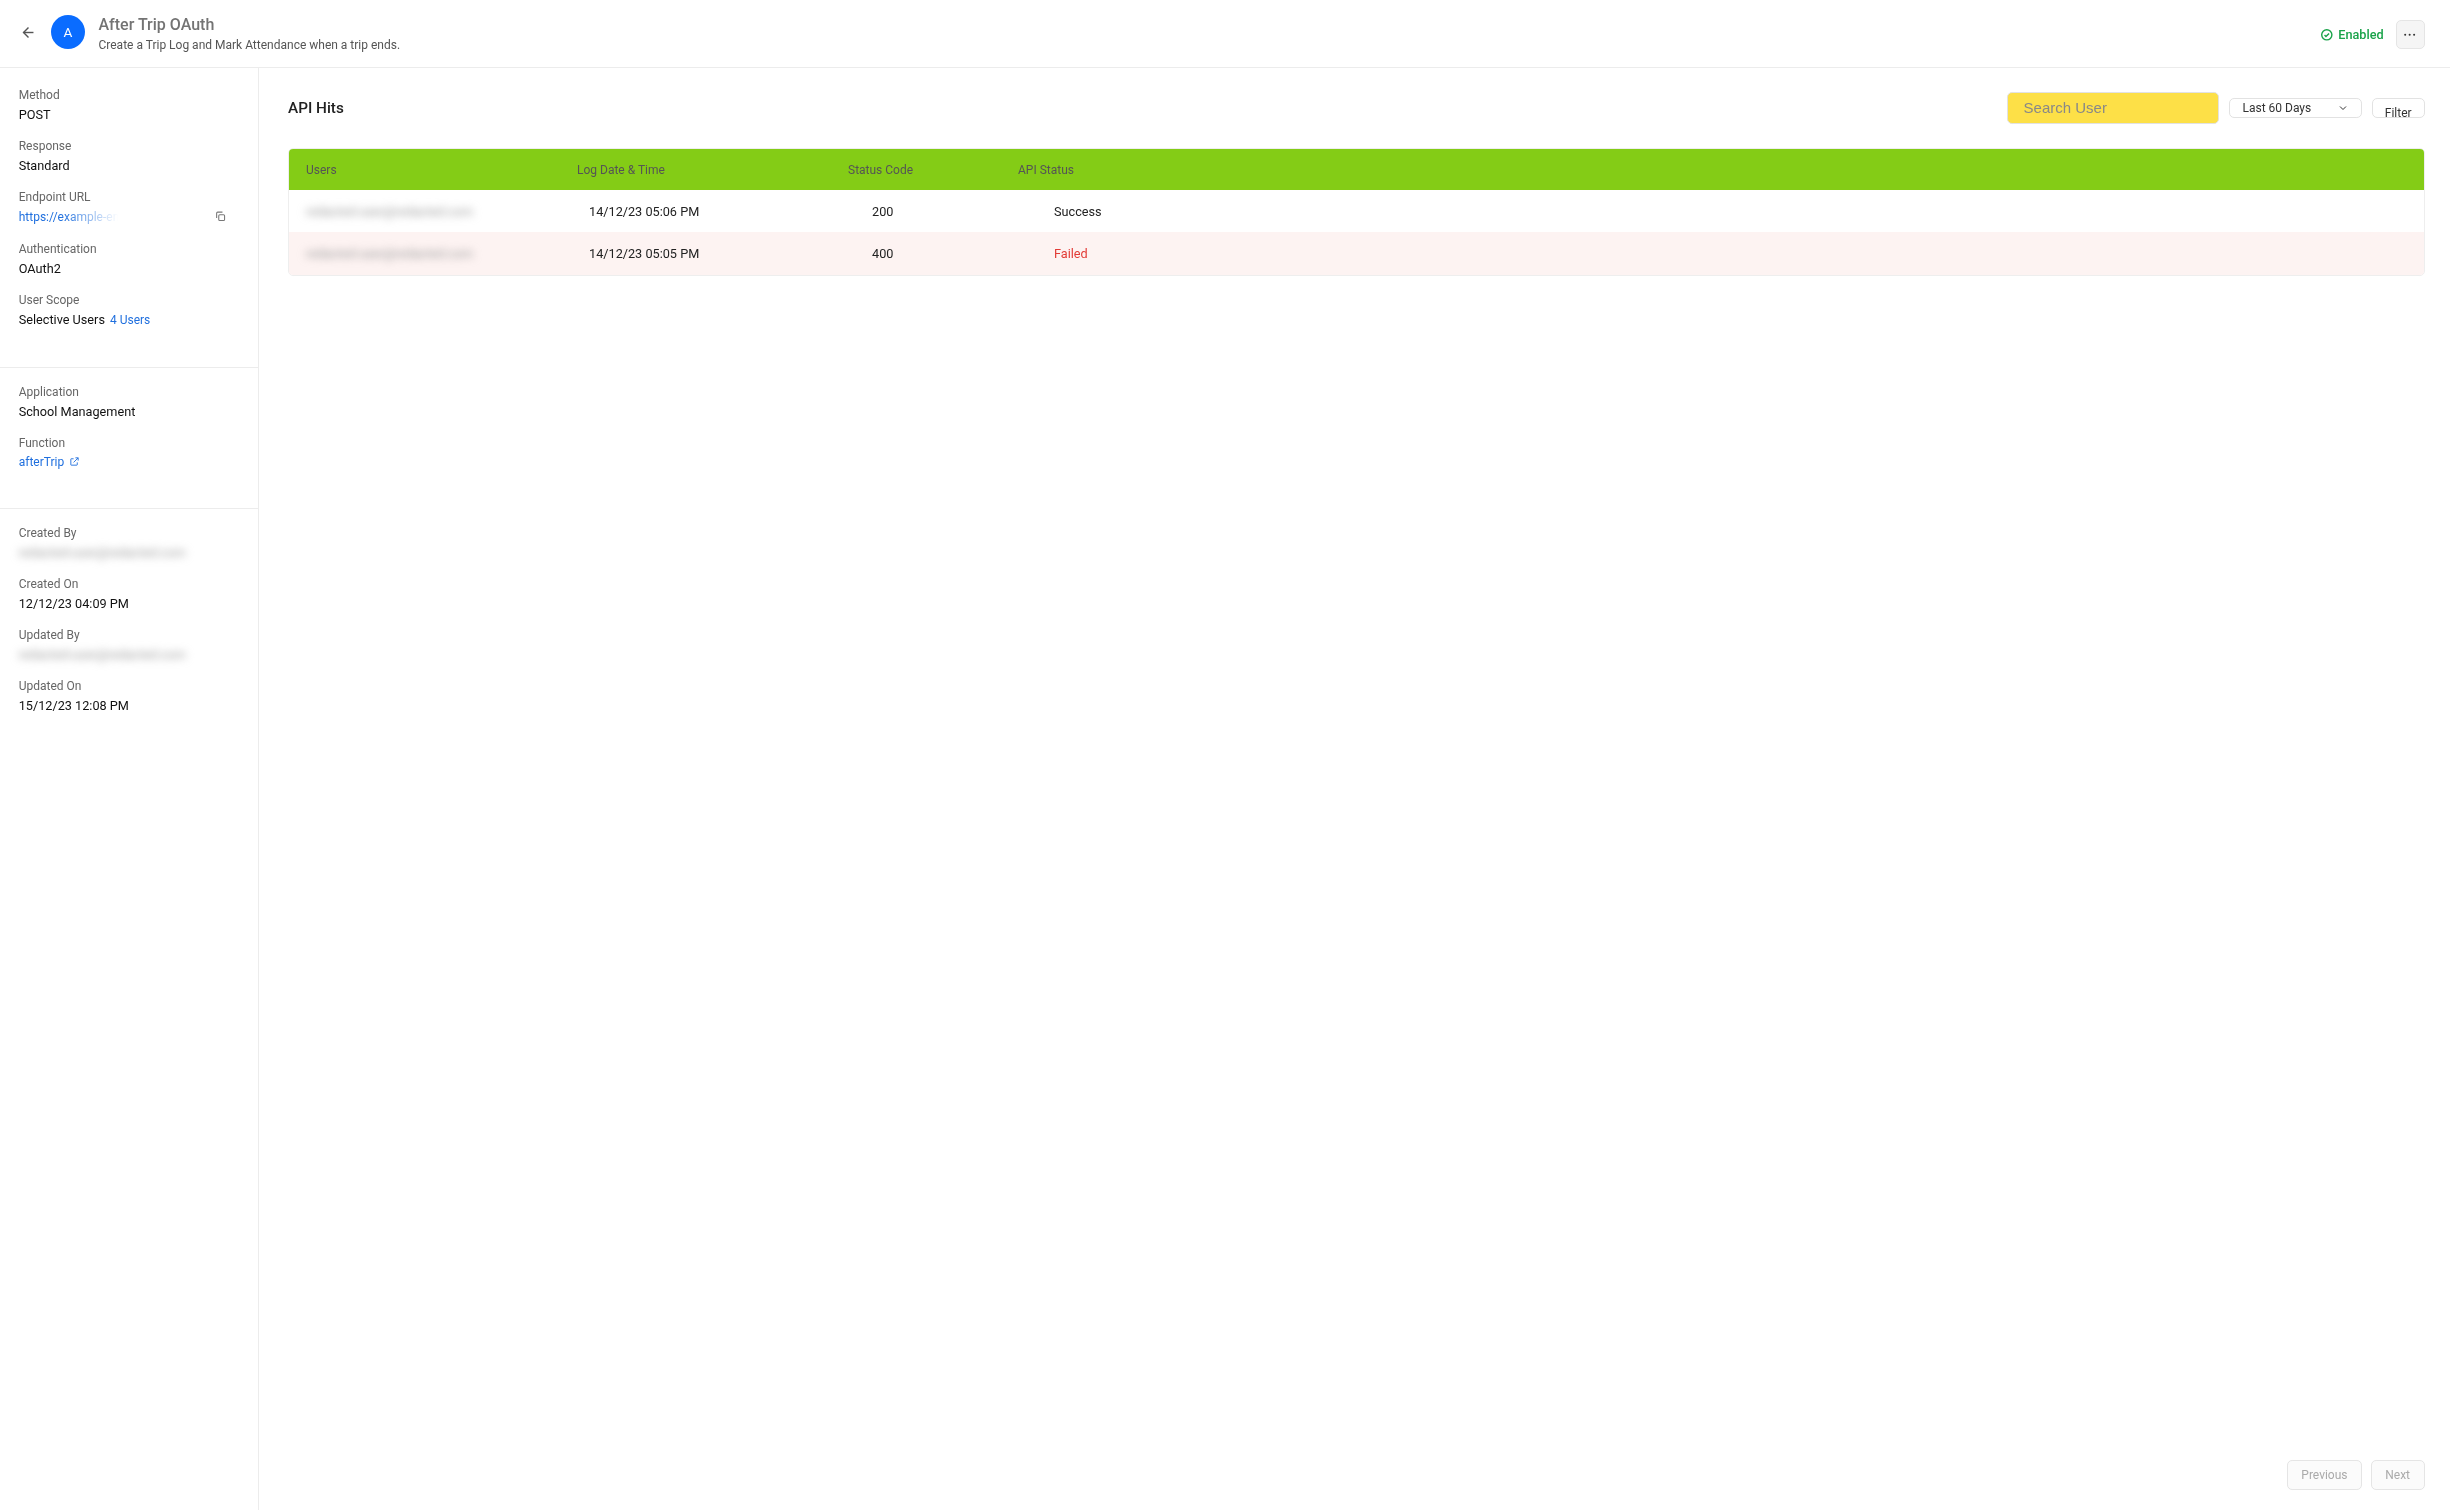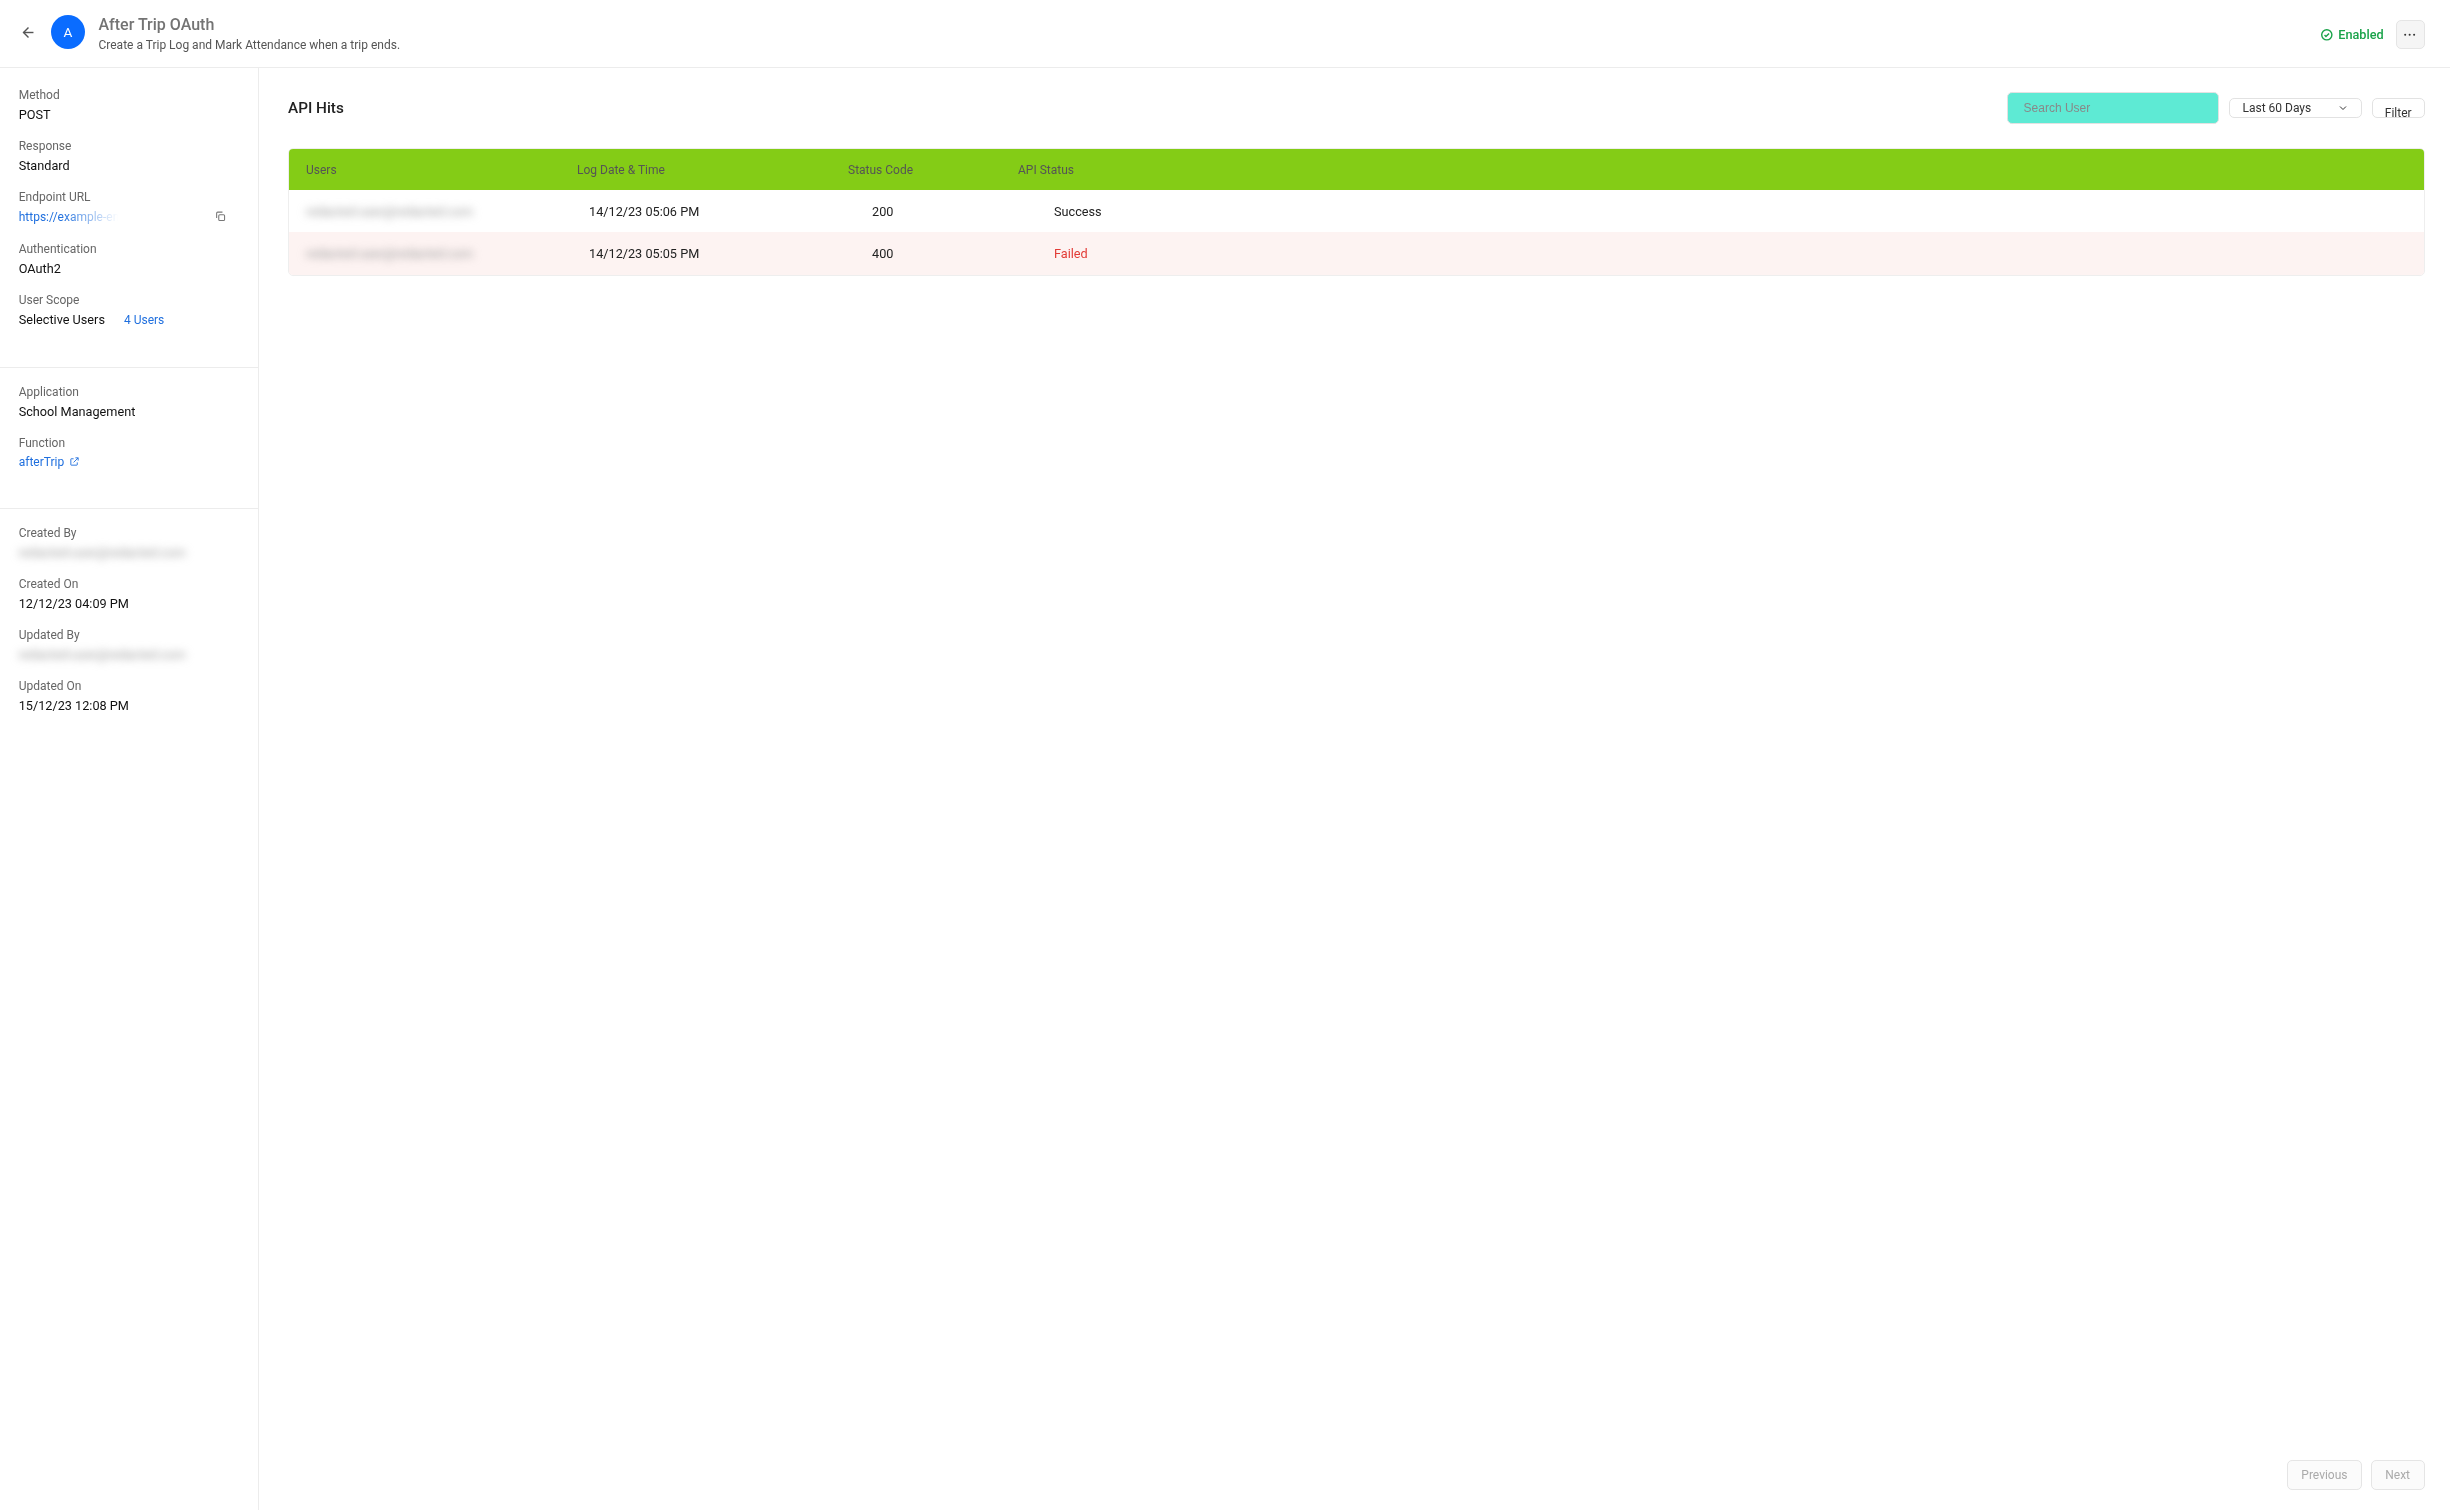--- a/index.html
+++ b/index.html
@@ -62,34 +62,34 @@
     .field { margin-bottom: 17px; }
     .field-label { color: #666; font-size: 12px; margin-bottom: 5.1px; }
     .field-value { color: #111; font-size: 12.7px; }
     .link { color: #1f6fde; cursor: pointer; }
     .url-row { display: flex; align-items: center; gap: 8.5px; }
     .url-text { color: #1f6fde; font-size: 12px; overflow: hidden; text-overflow: ellipsis; white-space: nowrap; max-width: 187px; position: relative; }
     .url-fade { position: absolute; left: 41px; top: 0; right: 0; bottom: 0; background: linear-gradient(to right, rgba(255,255,255,0), #fff 40%); pointer-events: none; }
     .copy-ic { color: #777; cursor: pointer; flex-shrink: 0; }
     .blur-val { filter: blur(4.2px); color: #999; user-select: none; }
     .ext-link { display: inline-flex; align-items: center; gap: 5.1px; }
-    .inline-gap { display: flex; align-items: baseline; gap: 19px; }
+    .inline-gap { display: flex; align-items: baseline; gap: 5px; }
 
     .main { flex: 1; padding: 24px 25.4px 17px 29px; display: flex; flex-direction: column; position: relative; }
     .main-top { display: flex; align-items: center; justify-content: space-between; margin-bottom: 24px; }
     .main-title { font-size: 15.3px; font-weight: 500; color: #222; }
     .controls { display: flex; align-items: center; gap: 10.2px; }
     .search-input {
       height: 32px; width: 212px;
       border: 0.8px solid #e2e2e2;
       border-radius: 5.1px;
       padding: 0 15.3px;
-      font-size: 12px;
+      font-size: 15px;
       color: #333;
-      background: #5eead4;
+      background: #fde047;
     }
     .search-input::placeholder { color: #888; }
     .select-btn, .filter-btn {
       height: 20px;
       border: 0.8px solid #e2e2e2;
       border-radius: 5.1px;
       display: flex;
       align-items: center;
       justify-content: space-between;
       gap: 25.4px;

